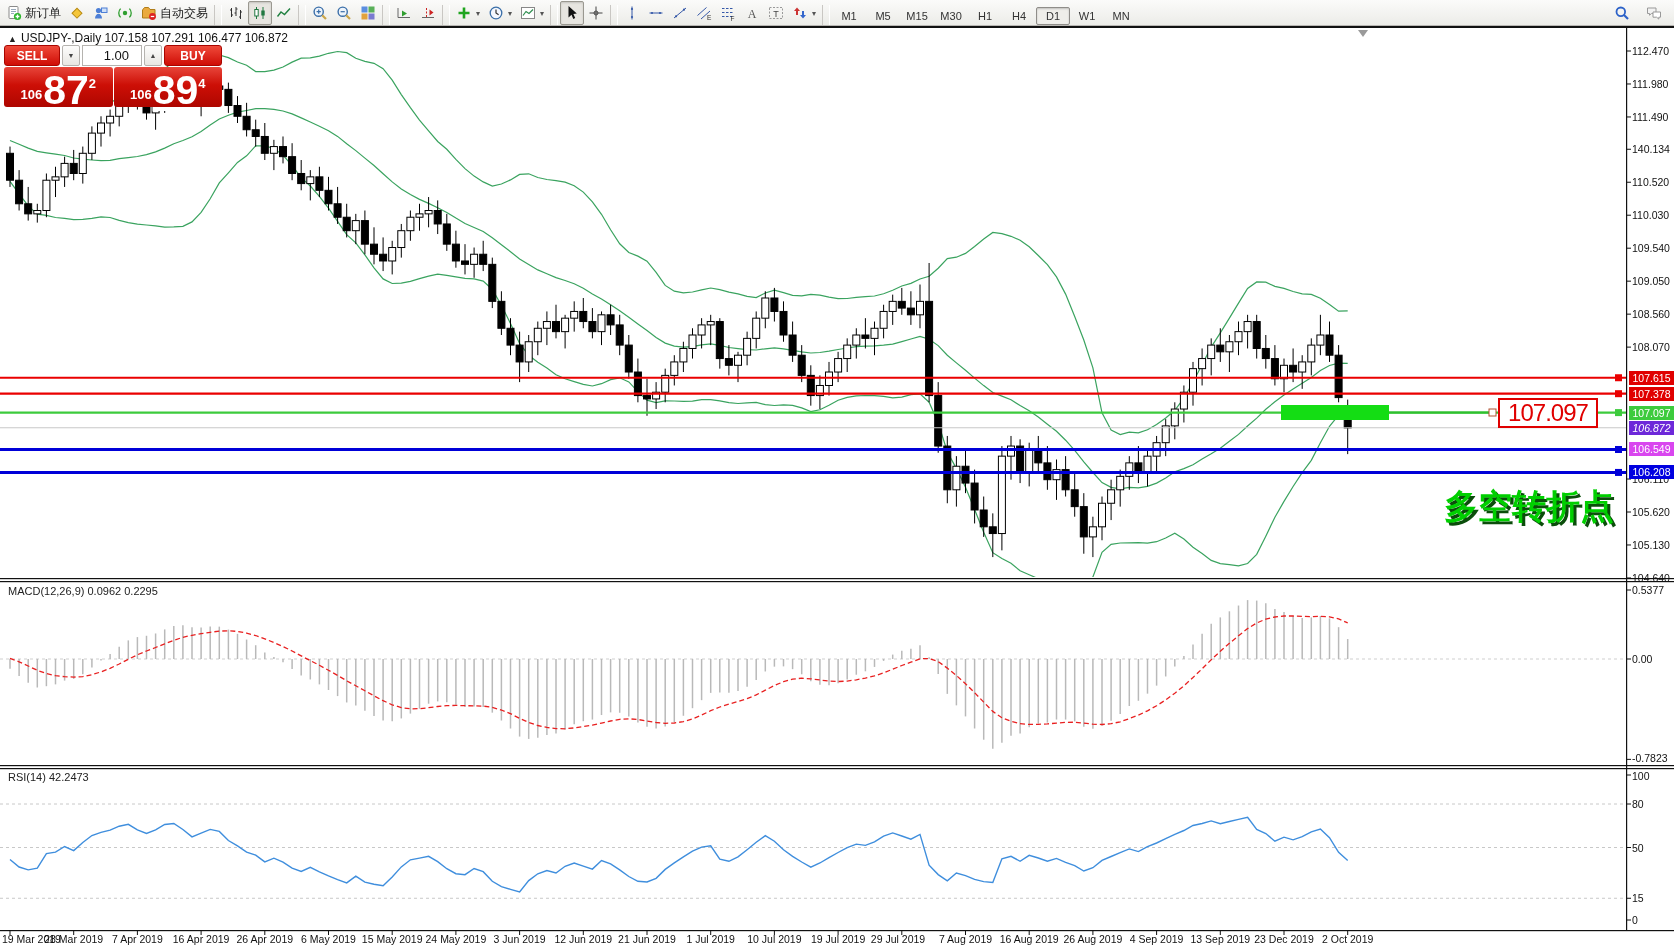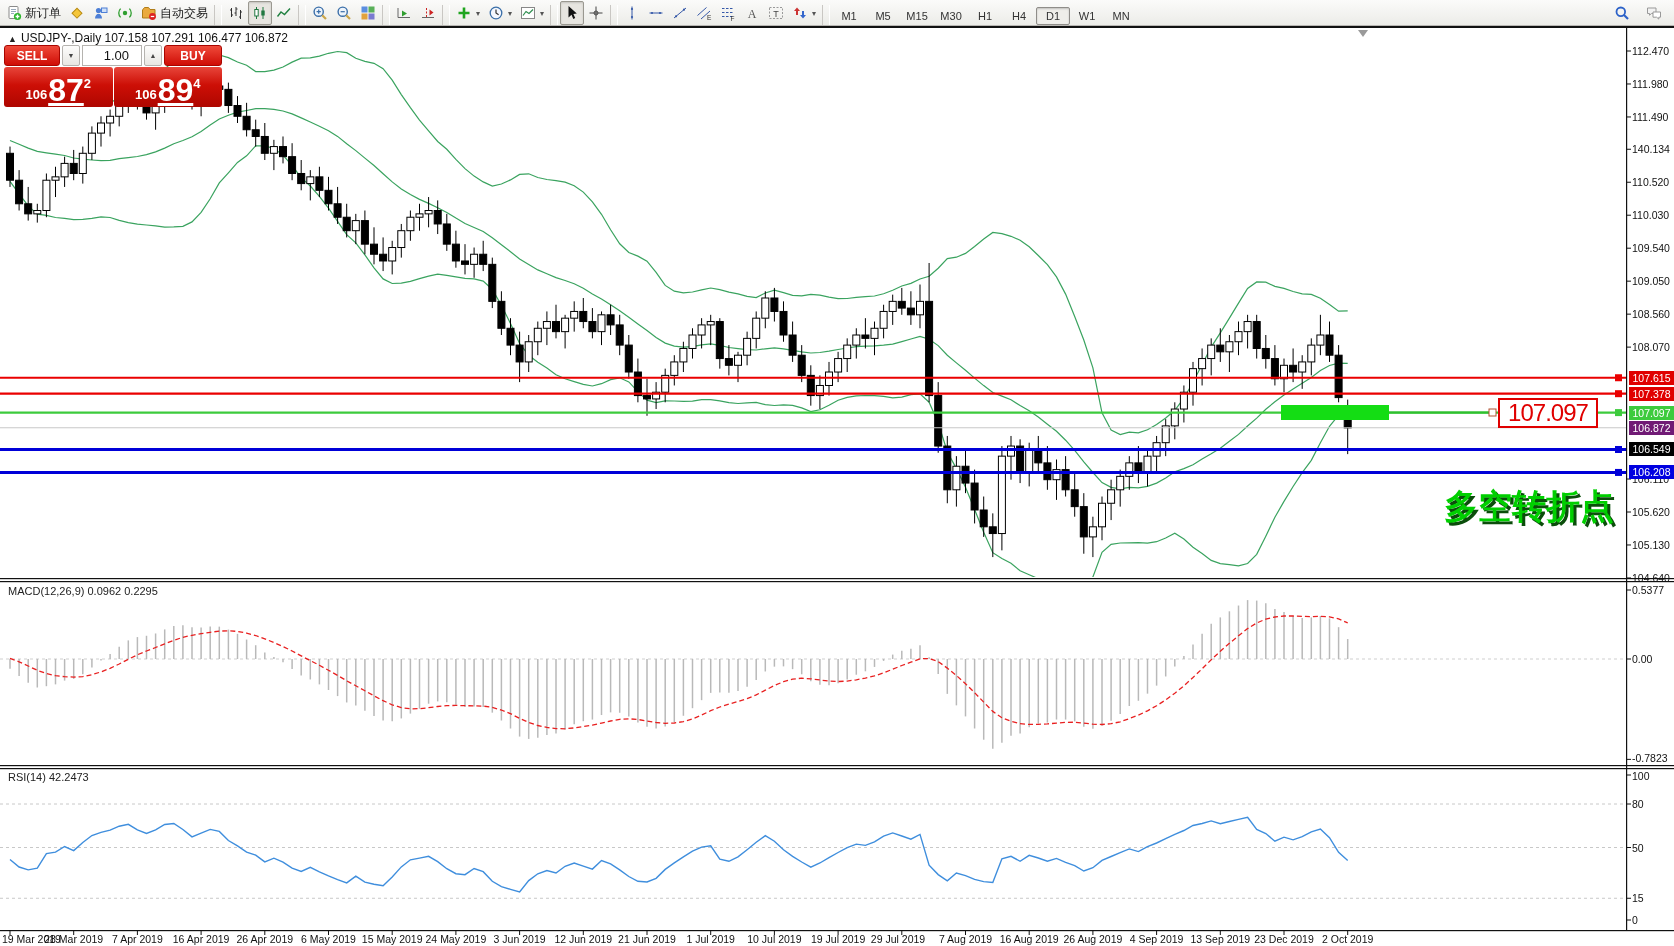--- a/index.html
+++ b/index.html
@@ -34,21 +34,21 @@
     border:1px solid #a80500;border-radius:3px;display:flex;align-items:center;justify-content:center;cursor:pointer;}
   .oc-sell{width:54px;}.oc-buy{width:56px;}
   .oc-spin{width:16px;background:linear-gradient(#fdfdfc,#e8e6e2);border:1px solid #b5b3af;border-radius:2px;
     font-size:7px;color:#444;display:flex;align-items:center;justify-content:center;cursor:pointer;}
   .oc-vol{flex:1;background:#fff;border:1px solid #b5b3af;font-size:13px;color:#111;
     display:flex;align-items:center;justify-content:flex-end;padding-right:12px;}
   .oc-row2{display:flex;gap:1px;margin-top:1px;height:40px;}
   .oc-price{flex:1;background:linear-gradient(#e8453a 0%,#cd0f06 45%,#ae0600 100%);border-radius:3px;color:#fff;
     display:flex;align-items:flex-end;justify-content:center;padding-bottom:2px;cursor:pointer;}
   .oc-price .sm{font-size:13px;font-weight:bold;margin:0 1px 3px 0;}
-  .oc-price .bg{font-size:32px;font-weight:bold;line-height:29px;text-decoration:underline;}
+  .oc-price .bg{font-size:41px;font-weight:bold;line-height:29px;text-decoration:underline;}
   .oc-price .sp{font-size:13px;font-weight:bold;margin-bottom:14px;}
   
   .callout{position:absolute;left:1498px;top:398px;width:96px;height:26px;z-index:5;
     background:#fff;border:2px solid #e00000;color:#e00000;font-size:24px;line-height:26px;
     text-align:center;letter-spacing:-1px;cursor:move;}
   .cn-note{position:absolute;left:1444px;top:484px;z-index:5;font-size:34px;font-weight:bold;color:#00cf00;
     text-shadow:3px 3px 0 #0b4d0b;white-space:nowrap;cursor:move;}
 </style>
 </head>
 <body>
@@ -855,22 +855,22 @@
       <div class="ax-tick" style="left: 1632px; top: 653px;">0.00</div>
       <div class="ax-tick" style="left: 1632px; top: 752px;">-0.7823</div>
       <div class="ax-tick" style="left: 1632px; top: 770px;">100</div>
       <div class="ax-tick" style="left: 1632px; top: 798px;">80</div>
       <div class="ax-tick" style="left: 1632px; top: 841.5px;">50</div>
       <div class="ax-tick" style="left: 1632px; top: 892.25px;">15</div>
       <div class="ax-tick" style="left: 1632px; top: 914px;">0</div>
       <div class="price-tag" style="left: 1629px; top: 370.741px; background: rgb(224, 0, 0);">107.615</div>
       <div class="price-tag" style="left: 1629px; top: 386.692px; background: rgb(224, 0, 0);">107.378</div>
       <div class="price-tag" style="left: 1629px; top: 405.603px; background: rgb(61, 203, 61);">107.097</div>
-      <div class="price-tag" style="left: 1629px; top: 420.745px; background: #701a75;">106.872</div>
-      <div class="price-tag" style="left: 1629px; top: 442.483px; background: #000000;">106.549</div>
+      <div class="price-tag" style="left: 1629px; top: 420.745px; background: #6d28d9; font-style: italic;">106.872</div>
+      <div class="price-tag" style="left: 1629px; top: 442.483px; background: #d946ef;">106.549</div>
       <div class="price-tag" style="left: 1629px; top: 465.433px; background: rgb(0, 0, 224);">106.208</div>
       <div class="date-lbl" style="left: 2px; top: 933px; transform: none;">19 Mar 2019</div>
       <div class="date-lbl" style="left: 73.7px; top: 933px;">28 Mar 2019</div>
       <div class="date-lbl" style="left: 137.4px; top: 933px;">7 Apr 2019</div>
       <div class="date-lbl" style="left: 201.1px; top: 933px;">16 Apr 2019</div>
       <div class="date-lbl" style="left: 264.8px; top: 933px;">26 Apr 2019</div>
       <div class="date-lbl" style="left: 328.5px; top: 933px;">6 May 2019</div>
       <div class="date-lbl" style="left: 392.2px; top: 933px;">15 May 2019</div>
       <div class="date-lbl" style="left: 455.9px; top: 933px;">24 May 2019</div>
       <div class="date-lbl" style="left: 519.6px; top: 933px;">3 Jun 2019</div>

